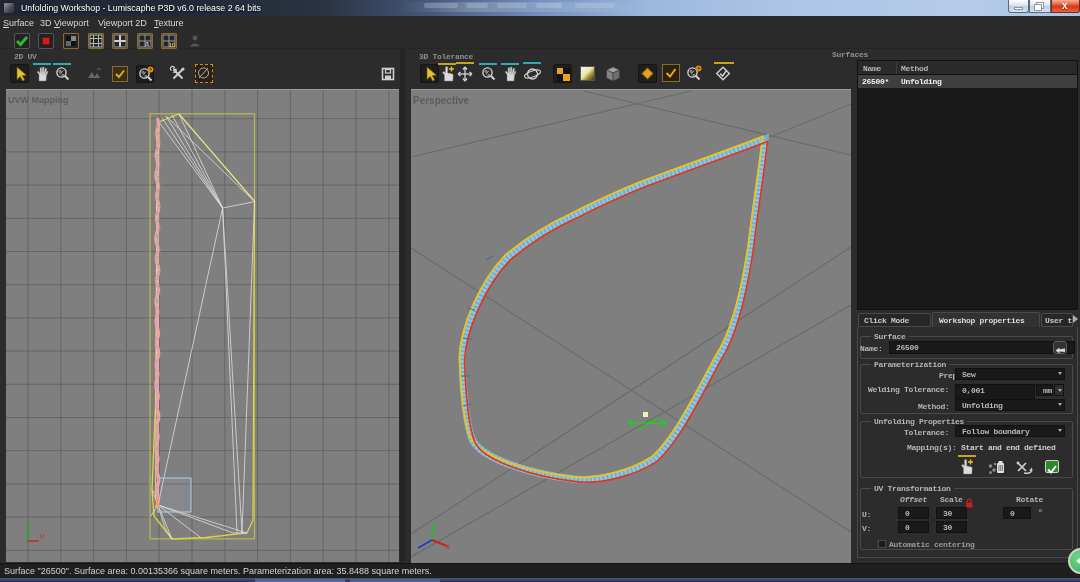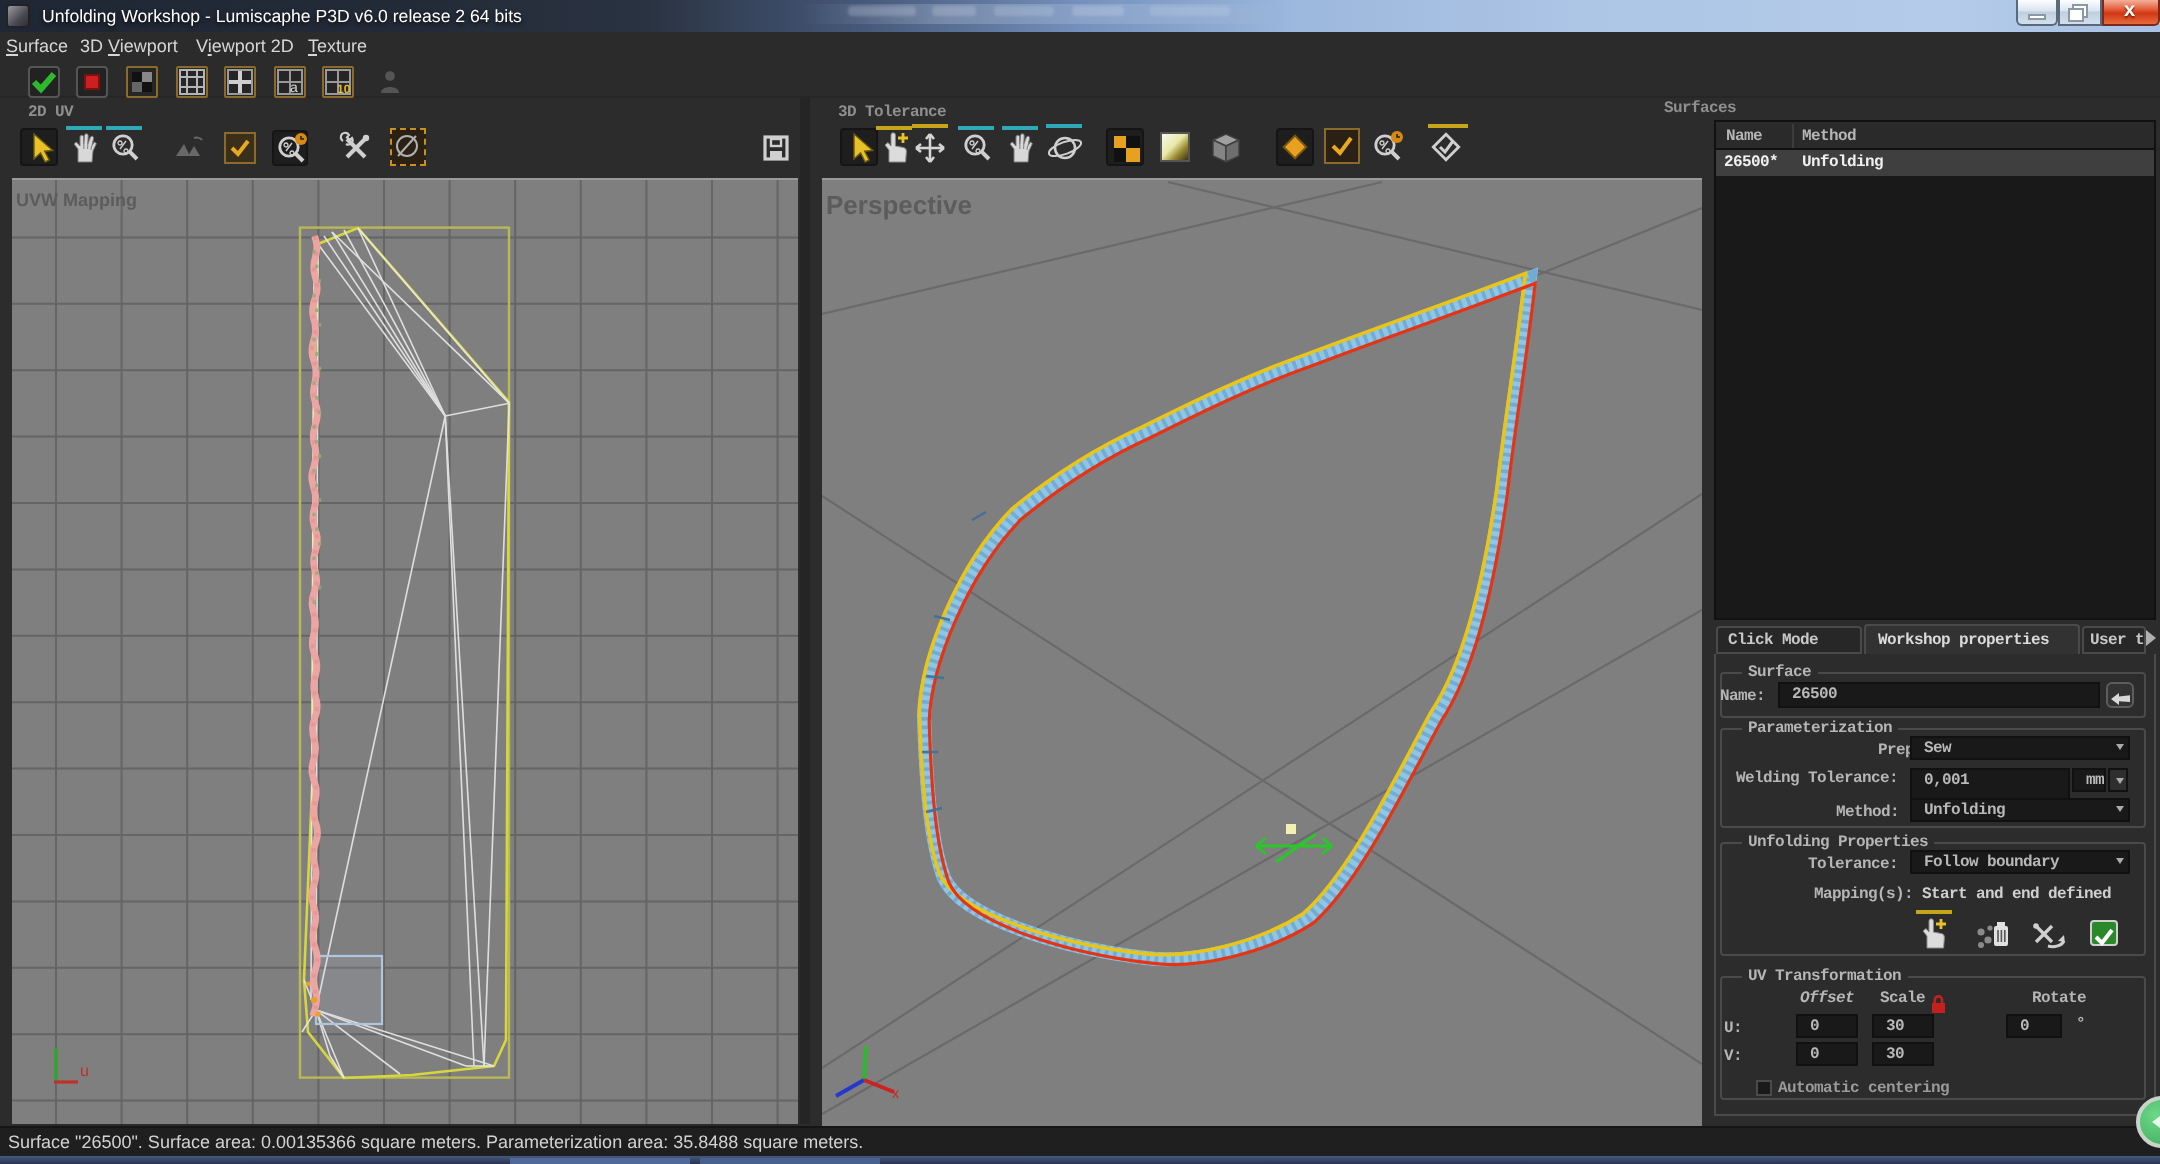--- a/index.html
+++ b/index.html
@@ -340,21 +340,21 @@
           <line x1="227" y1="341" x2="247" y2="327"></line>
         </g>
         <rect x="232" y="322" width="5" height="5" fill="#f2f2b0"></rect>
         <g stroke-width="2">
           <line x1="21" y1="450" x2="22" y2="433" stroke="#2db82d"></line>
           <line x1="21" y1="450" x2="7" y2="458" stroke="#2438cc"></line>
           <line x1="21" y1="450" x2="36" y2="456" stroke="#cc2222"></line>
         </g>
         <text x="35" y="459" font-size="7" fill="#cc2222" font-family="Liberation Sans">x</text>
       </svg></div>
-<div class="abs" style="left:413px;top:95px;font-size:13px;font-weight:bold;color:#5c5c5c;">Perspective</div>
+<div class="abs" style="left:413px;top:95px;font-size:10px;font-weight:bold;color:#5c5c5c;">Perspective</div>
 <div class="abs lbl" style="left:832px;top:50px;color:#8f8f8f;">Surfaces</div>
     <div class="abs" style="left:857px;top:60px;width:221px;height:250px;background:#191919;border:1px solid #111;">
       <div class="abs" style="left:0;top:0;width:219px;height:14px;background:#2a2a2a;border-bottom:1px solid #111;">
         <span class="lbl" style="position:absolute;left:5px;top:3px;">Name</span>
         <div class="abs" style="left:38px;top:1px;width:1px;height:12px;background:#3d3d3d;"></div>
         <span class="lbl" style="position:absolute;left:43px;top:3px;">Method</span>
       </div>
       <div class="abs" style="left:0;top:14px;width:219px;height:13px;background:#3f3f3f;">
         <span class="mono" style="position:absolute;left:4px;top:2px;color:#f0f0f0;">26500*</span>
         <span class="mono" style="position:absolute;left:43px;top:2px;color:#f0f0f0;">Unfolding</span>
@@ -368,21 +368,21 @@
     </div>
     <div class="abs" style="left:1041px;top:313px;width:32px;height:14px;background:#272727;border:1px solid #4a4a4a;border-radius:2px 2px 0 0;overflow:hidden;">
       <span class="lbl" style="position:absolute;left:3px;top:2px;color:#c8c8c8;">User text:</span>
     </div>
     <div class="abs" style="left:1073px;top:315px;width:0;height:0;border-top:4px solid transparent;border-bottom:4px solid transparent;border-left:5px solid #b0b0b0;"></div>
     <div class="abs" style="left:857px;top:327px;width:221px;height:231px;background:#2c2c2c;border:1px solid #4a4a4a;border-top:none;"></div>
     <div class="grp" style="left:860px;top:336px;width:213px;height:23px;">
       <span class="lbl">Surface</span>
     </div>
     <div class="abs lbl" style="left:860px;top:344px;">Name:</div>
-    <div class="abs inp" style="left:889px;top:341px;width:161px;height:13px;">26500</div>
+    <div class="abs inp" style="left:889px;top:341px;width:186px;height:13px;">26500</div>
     <div class="abs" style="left:1053px;top:341px;width:14px;height:13px;background:#333;border:1px solid #5d5d5d;border-radius:3px;"><svg width="12" height="11">
         <path d="M1.5,5.5 L5.5,2.5 L5.5,4.2 L11,3.6 L11,7 L5.5,6.6 L5.5,8.5 Z" fill="#d8d8d8"></path>
       </svg></div>
     <div class="grp" style="left:860px;top:364px;width:213px;height:50px;">
       <span class="lbl">Parameterization</span>
     </div>
     <div class="abs lbl" style="left:902px;top:371px;margin-left:37px;">Preprocess:</div>
     <div class="abs inp" style="left:955px;top:368px;width:110px;height:12px;">Sew<div class="arrow"></div></div>
     <div class="abs lbl" style="left:868px;top:385px;">Welding Tolerance:</div>
     <div class="abs inp" style="left:955px;top:384px;width:80px;height:16px;">0,001</div>

